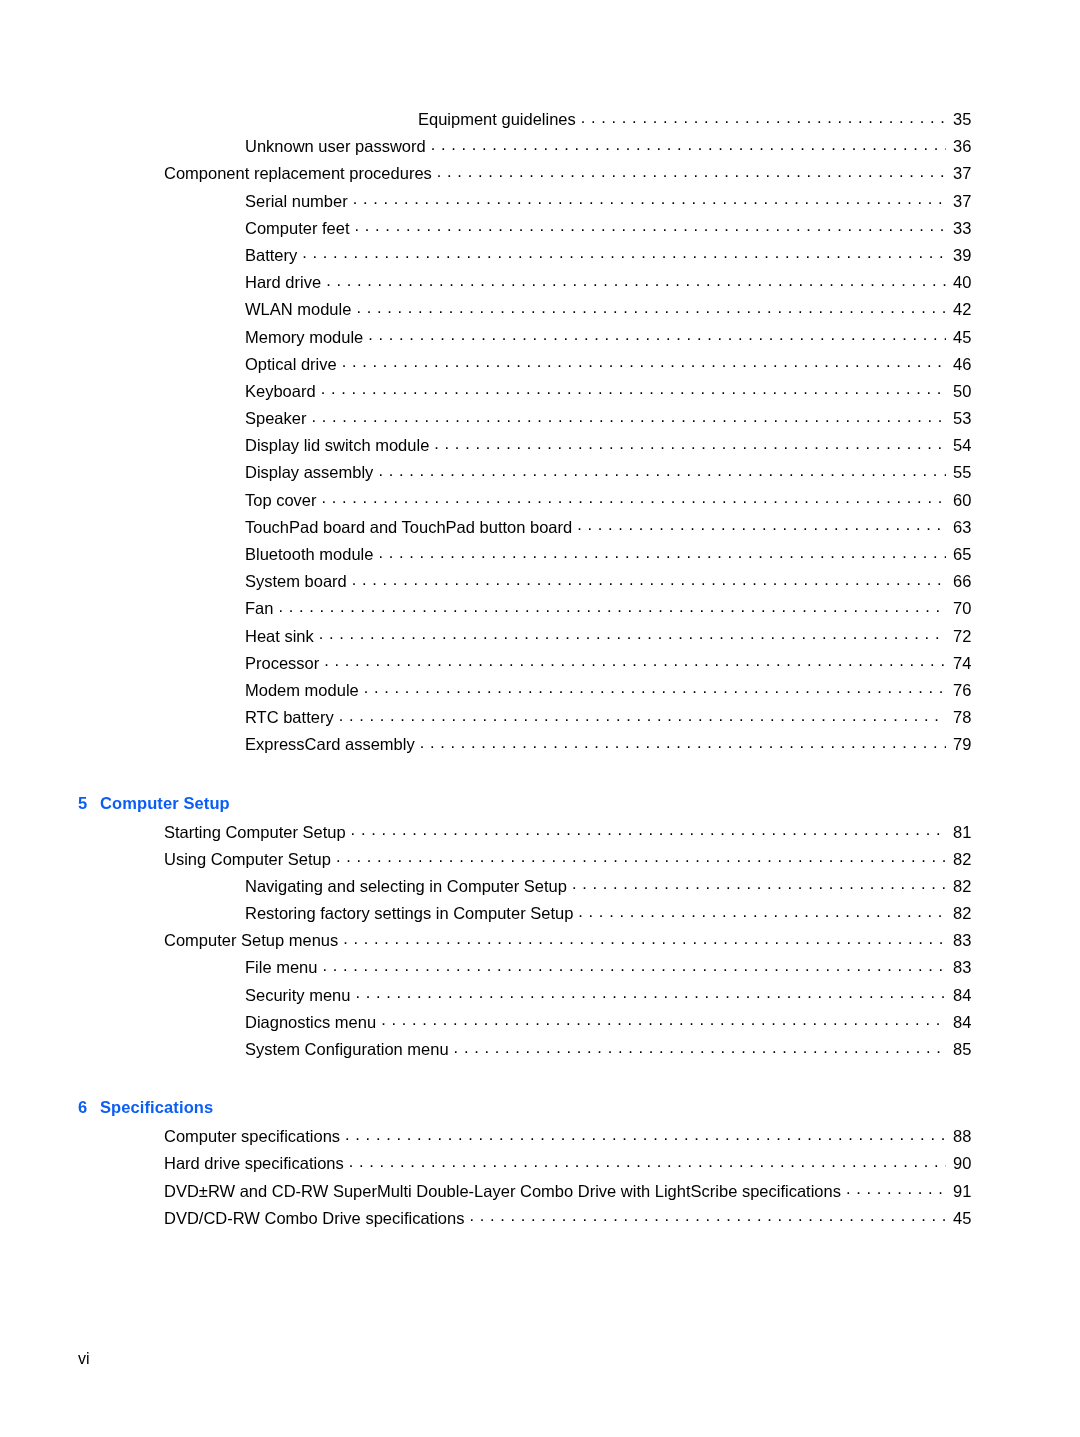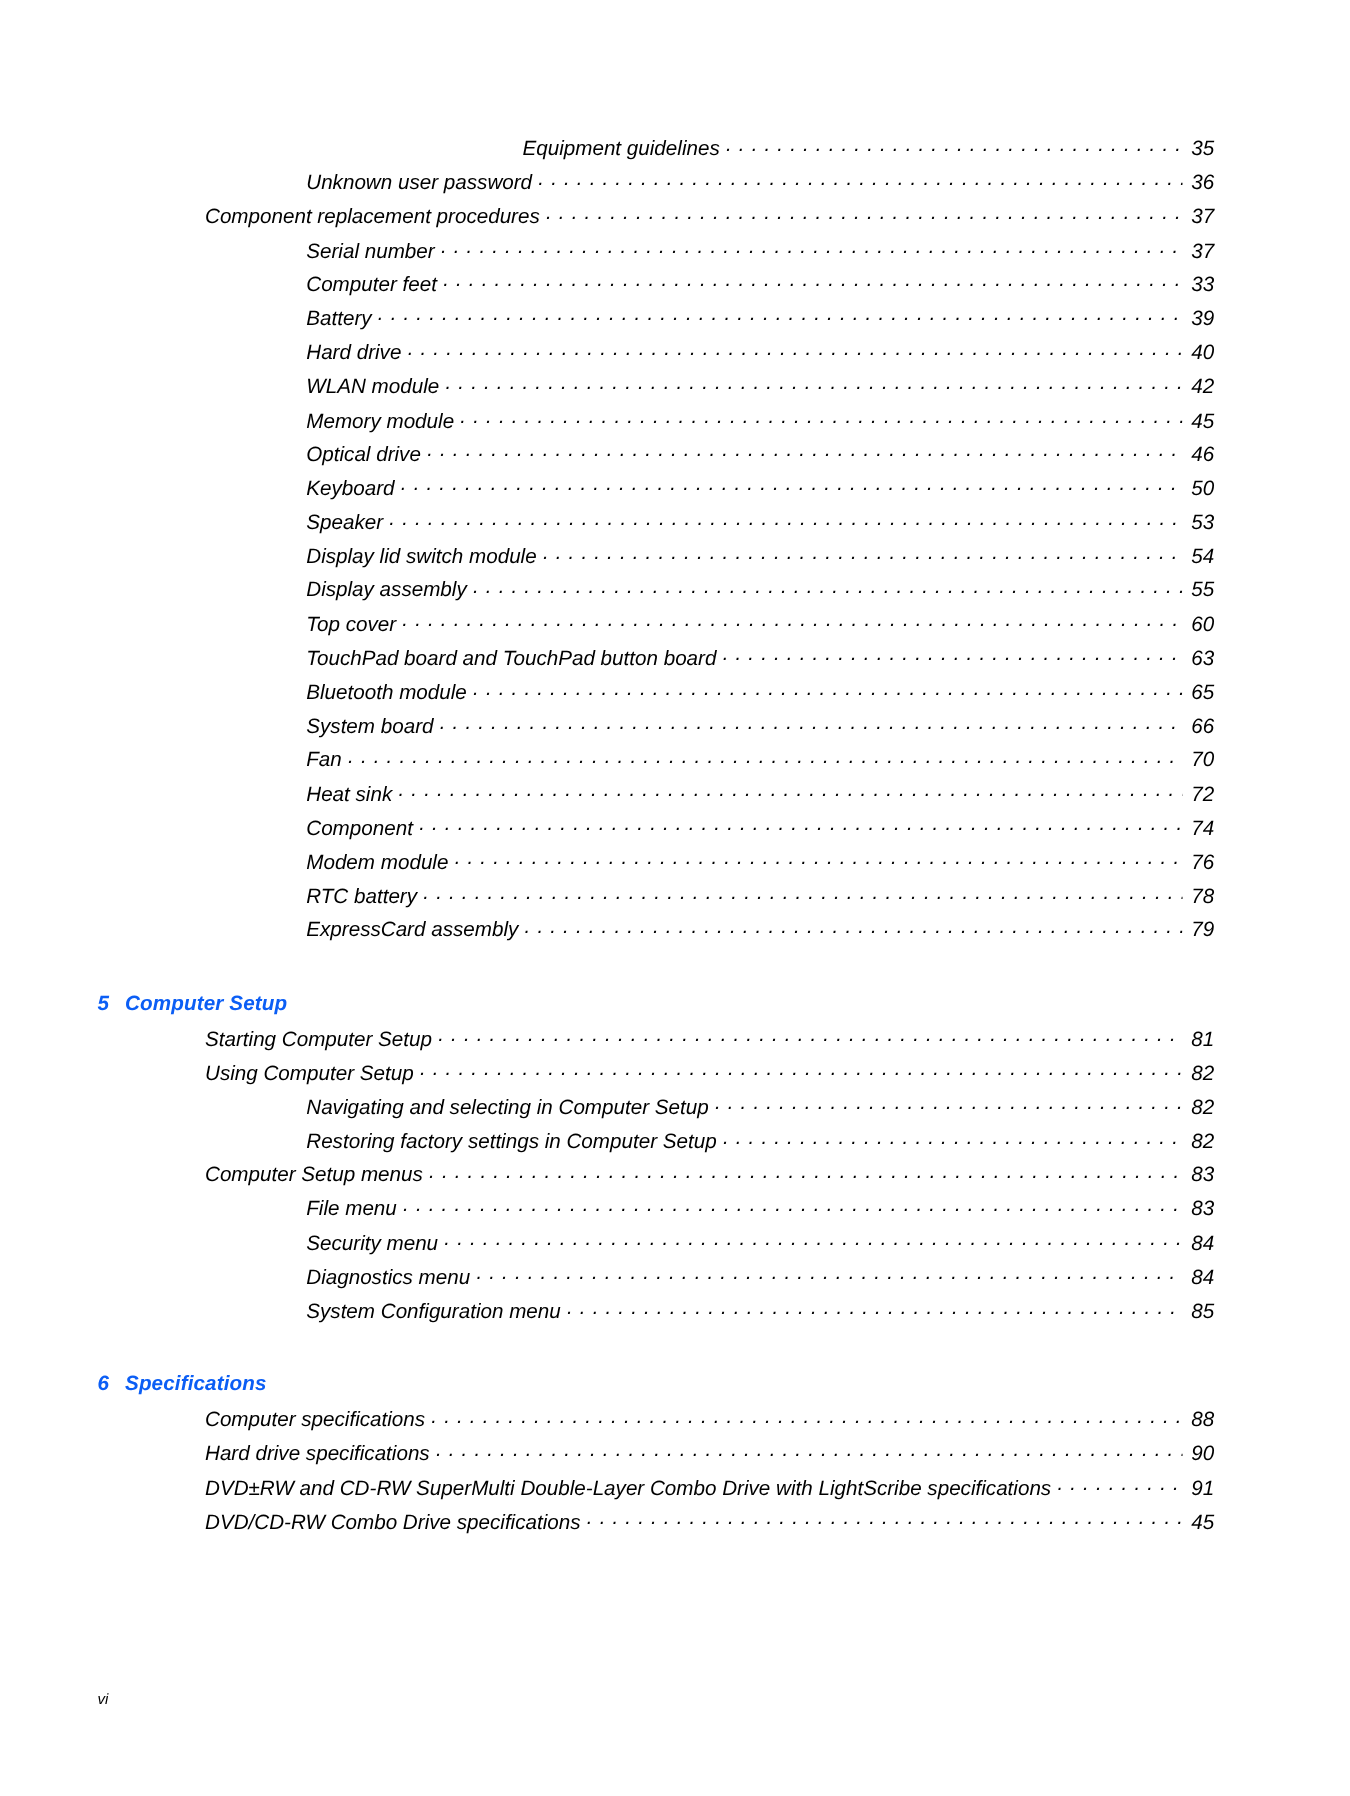--- a/index.html
+++ b/index.html
@@ -14,21 +14,20 @@
     color: #000000;
     position: relative;
     overflow: hidden;
   }
 
   .page {
     position: relative;
     width: 1080px;
     height: 1242px;
     box-sizing: border-box;
-    font-style: italic;
   }
 
   .toc {
     position: absolute;
     left: 78px;
     top: 106px;
     width: 907px;
   }
 
   
@@ -95,21 +94,21 @@
   
   .lvl1 { padding-left: 86px; }
   .lvl2 { padding-left: 167px; }
   .lvl3 { padding-left: 340px; }
 
   
   .folio {
     position: absolute;
     left: 78px;
     top: 1349px;
-    font-size: 12px;
+    font-size: 16px;
     color: #000000;
     line-height: 20px;
   }
 </style>
 </head>
 <body>
 
 <div class="page">
 
   <div class="toc">
@@ -207,21 +206,21 @@
         <span class="label">Fan</span>
         <span class="leader"></span>
         <span class="pagenum">70</span>
       </div>
       <div class="entry lvl2">
         <span class="label">Heat sink</span>
         <span class="leader"></span>
         <span class="pagenum">72</span>
       </div>
       <div class="entry lvl2">
-        <span class="label">Component</span>
+        <span class="label">Processor</span>
         <span class="leader"></span>
         <span class="pagenum">74</span>
       </div>
       <div class="entry lvl2">
         <span class="label">Modem module</span>
         <span class="leader"></span>
         <span class="pagenum">76</span>
       </div>
       <div class="entry lvl2">
         <span class="label">RTC battery</span>

